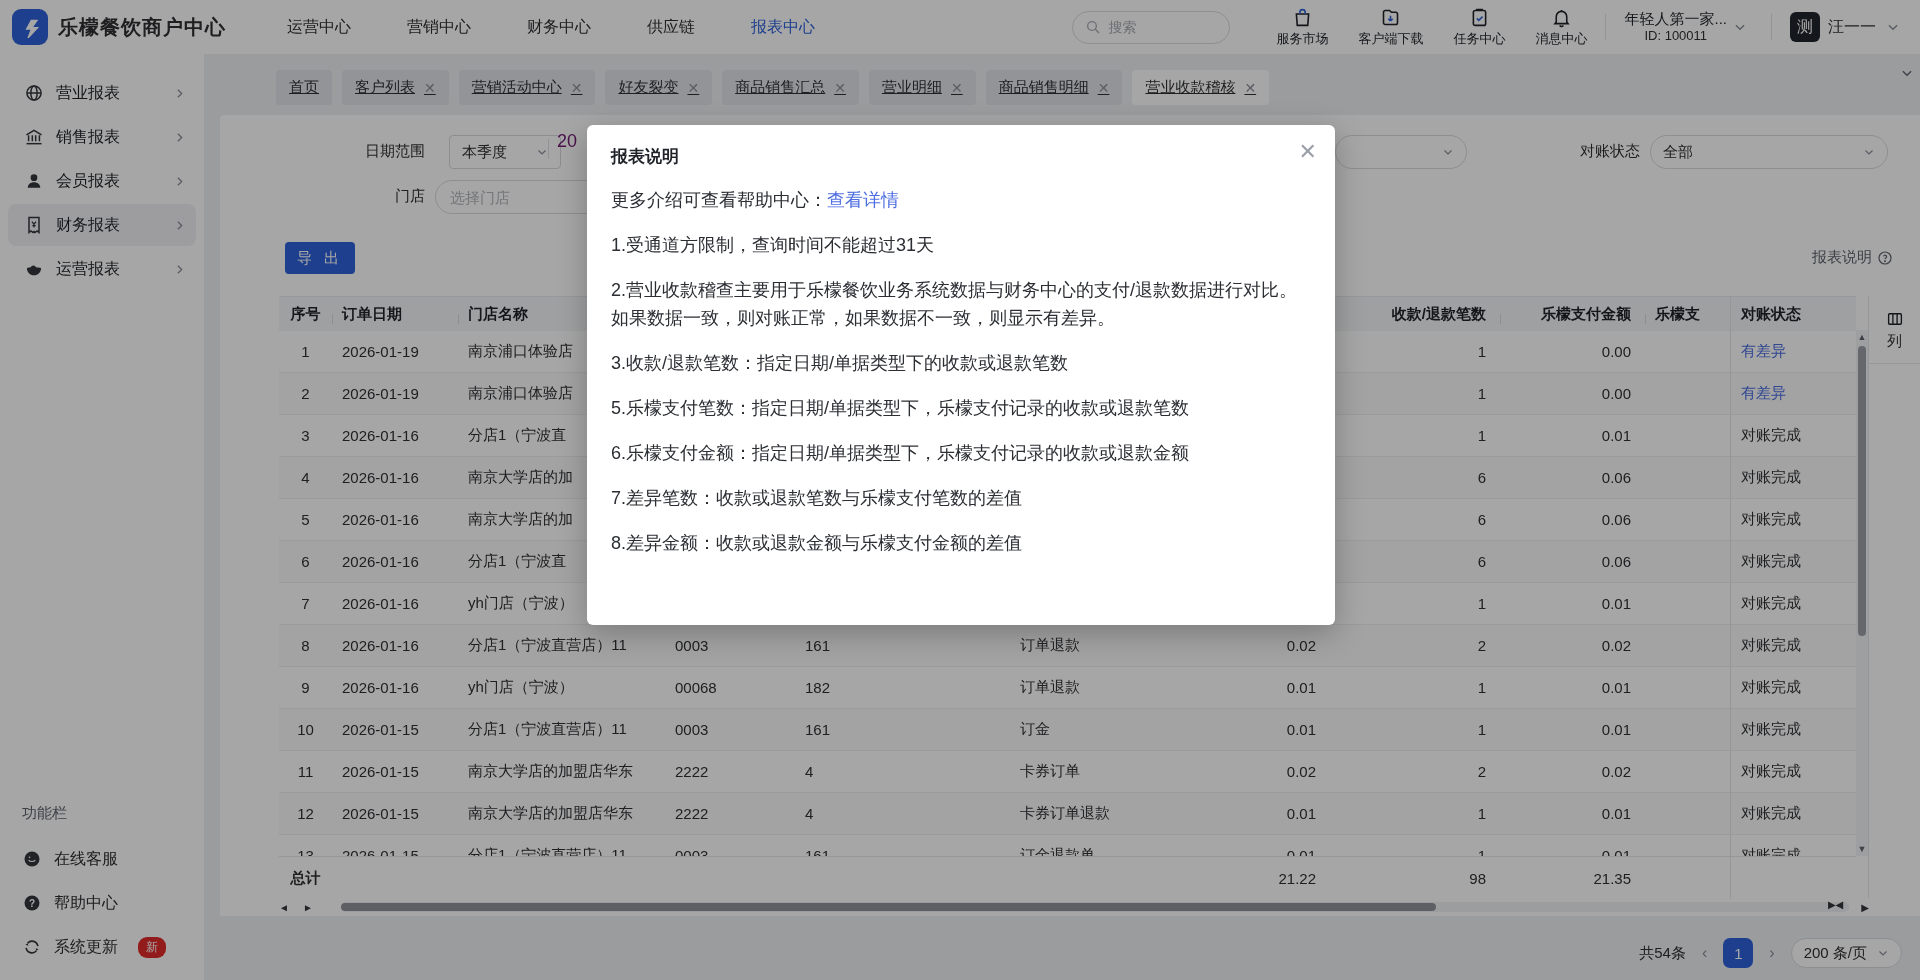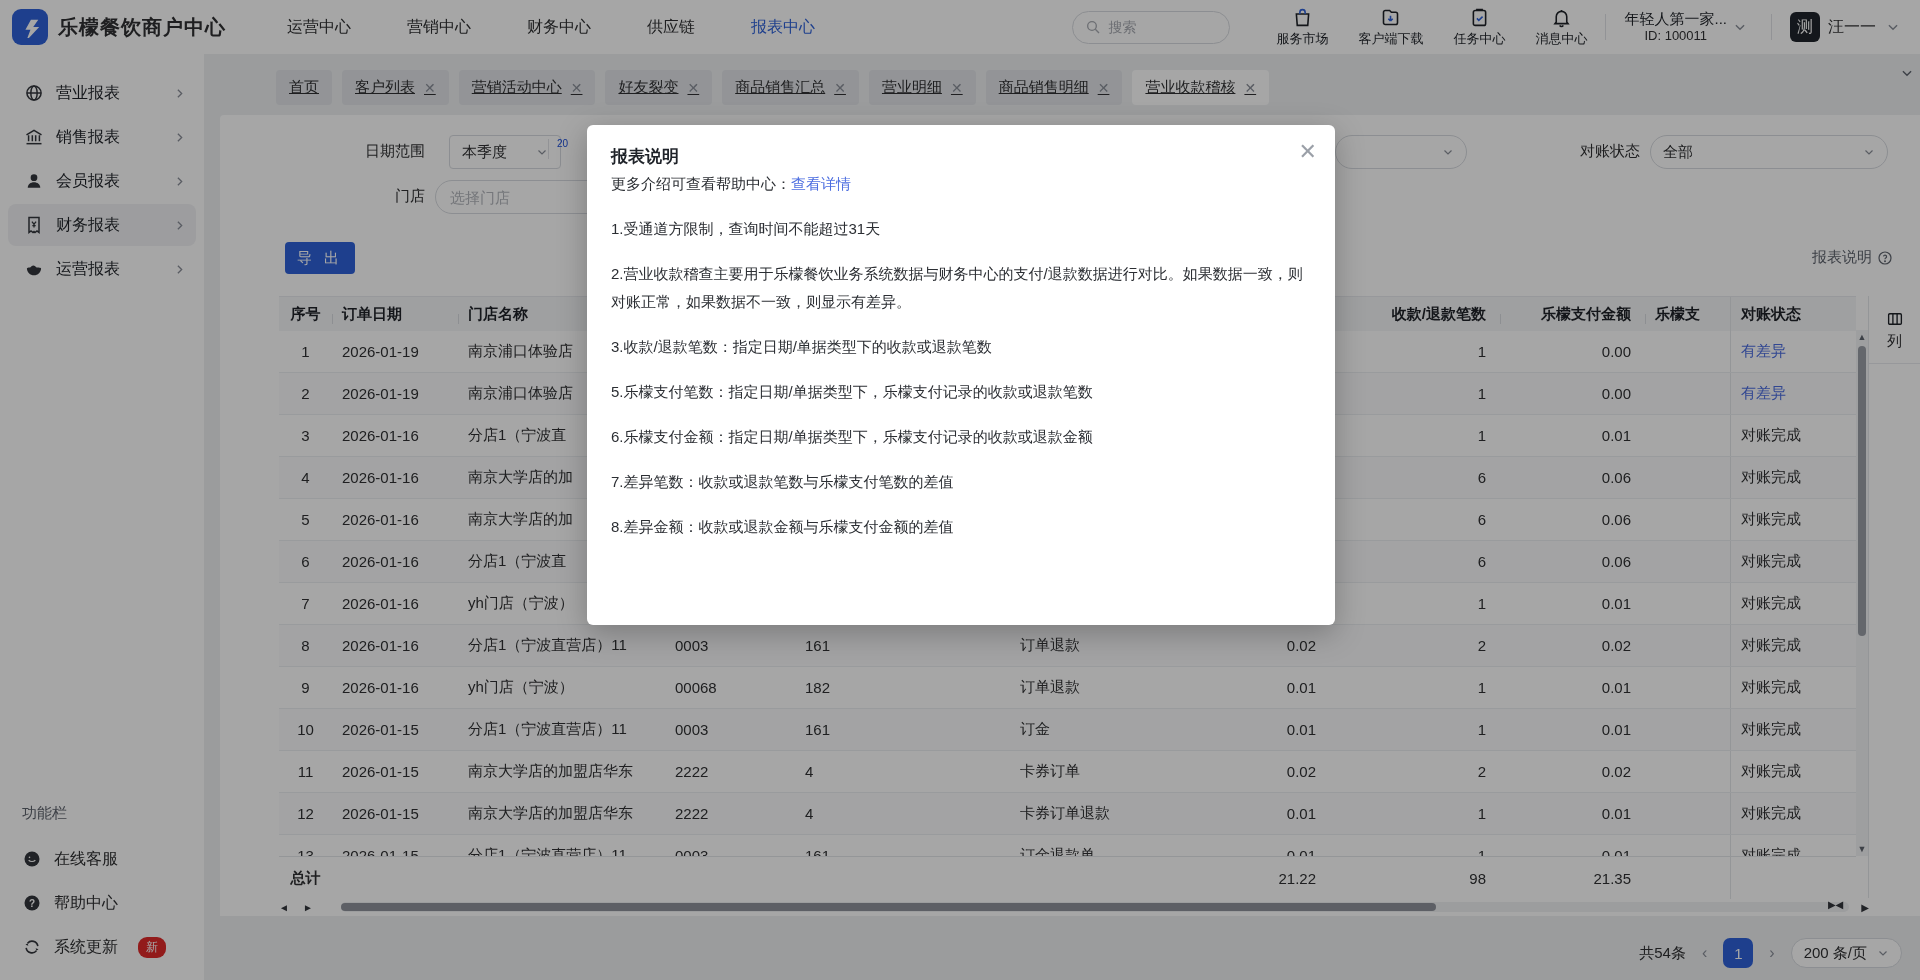--- a/index.html
+++ b/index.html
@@ -65,21 +65,21 @@
 
   
   .f-label { position:absolute; font-size:15px; color:#303133; text-align:right; width:80px; }
   .select { position:absolute; height:34px; border:1px solid #d8dbe0; border-radius:17px;
     display:flex; align-items:center; padding:0 12px; font-size:15px; cursor:pointer; background:#fff; }
   .select .grow { flex:1; }
   .select .sc { color:#8a8f99; }
   .input-pill { position:absolute; height:34px; border:1px solid #d8dbe0; border-radius:17px;
     padding:0 14px; font-size:15px; color:#303133; outline:none; }
   .input-pill::placeholder { color:#b4b7bd; }
-  .date-part { position:absolute; left:337px; top:23px; font-size:10px; color:#1d4ed8; }
+  .date-part { position:absolute; left:337px; top:16px; font-size:18px; color:#701a75; }
   .f-div { position:absolute; left:328px; top:24px; width:1px; height:20px; background:#e0e2e6; }
 
   .btn-export { position:absolute; left:65px; top:127px; width:70px; height:32px; background:var(--accent);
     color:#fff; border:0; border-radius:4px; font-size:15px; letter-spacing:4px; cursor:pointer; }
   .report-note { position:absolute; right:27px; top:133px; display:flex; align-items:center; gap:5px;
     color:#5f646e; font-size:15px; cursor:pointer; }
 
   
   .table-area { position:absolute; left:59px; top:181px; width:1577px; }
   .trow { display:grid; grid-template-columns:53px 126px 207px 130px 215px 255px 65px 170px 145px 85px 126px;
@@ -125,21 +125,21 @@
     display:flex; align-items:center; justify-content:center; cursor:pointer; }
   .pg-size { height:30px; border:1px solid #d8dbe0; border-radius:15px; display:flex; align-items:center;
     gap:10px; padding:0 12px; cursor:pointer; background:#fff; }
 
   
   .overlay { position:absolute; inset:0; background:rgba(0,0,0,0.35); z-index:50; }
   .modal { position:absolute; left:587px; top:125px; width:748px; height:500px; background:#fff;
     border-radius:6px; box-shadow:0 8px 30px rgba(0,0,0,0.25); z-index:60; padding:20px 24px; }
   .modal-title { font-size:17px; font-weight:bold; color:#1f2329; }
   .modal-close { position:absolute; right:18px; top:14px; font-size:22px; color:#9ba0a8; cursor:pointer; }
-  .modal-body { margin-top:2px; font-size:15px; line-height:28px; color:#2b2e33; }
+  .modal-body { margin-top:18px; font-size:18px; line-height:28px; color:#2b2e33; }
   .modal-body p { margin-bottom:17px; }
   .m-link { color:var(--link); cursor:pointer; }
 </style>
 </head>
 <body style="--accent: #2f62d9; --link: #4d6ee0; --badge: #e02a2a;">
 
 <div class="navbar">
   <div class="logo">
     <svg width="22" height="22" viewBox="0 0 24 24">
         <polygon points="13,4 21,4 15.5,12 22,12 8,27 12.5,15 7,15" fill="#fff"></polygon>

